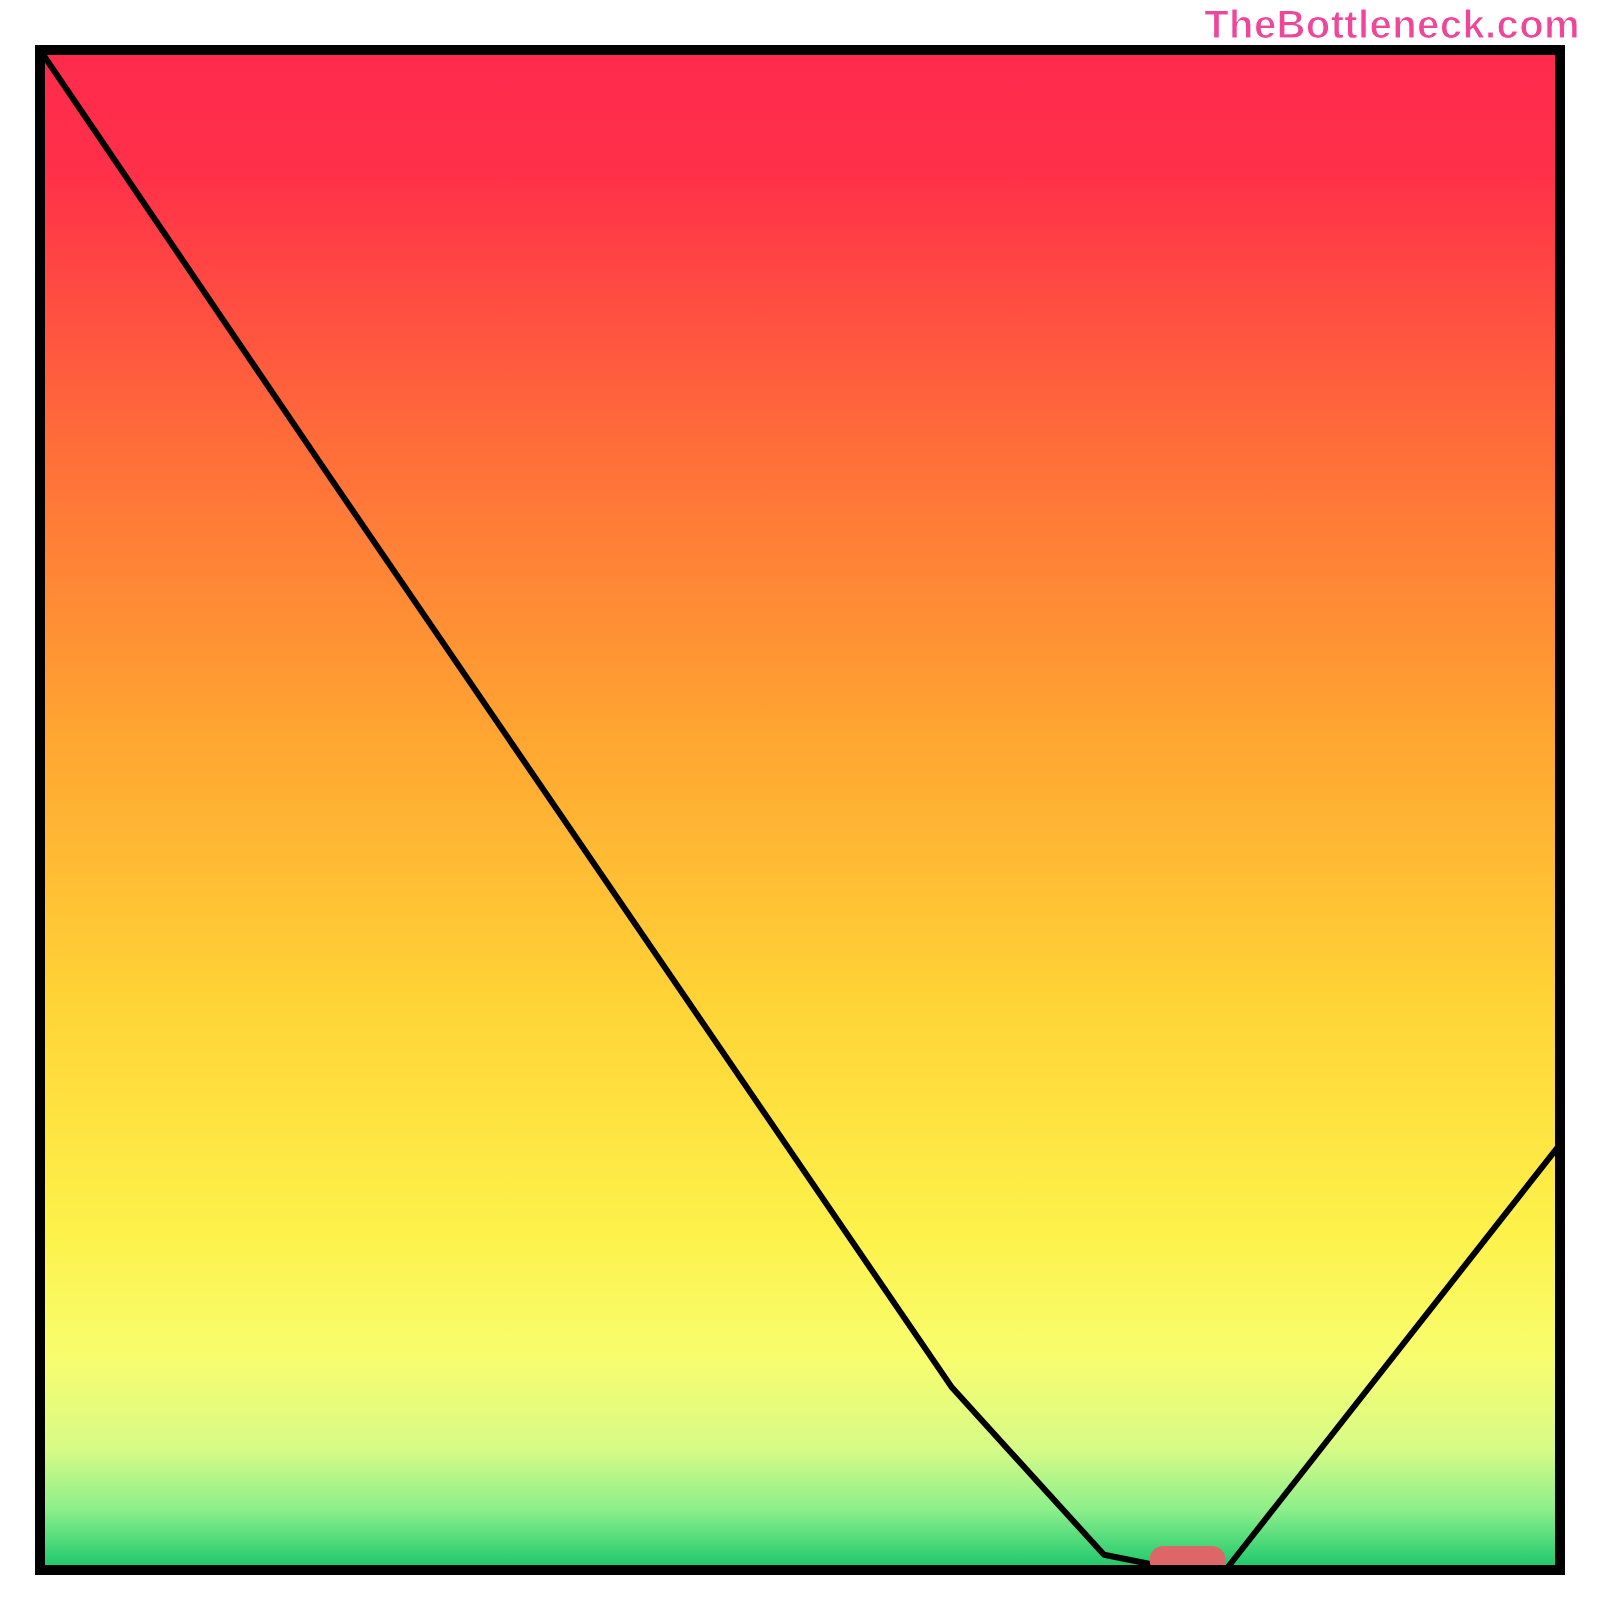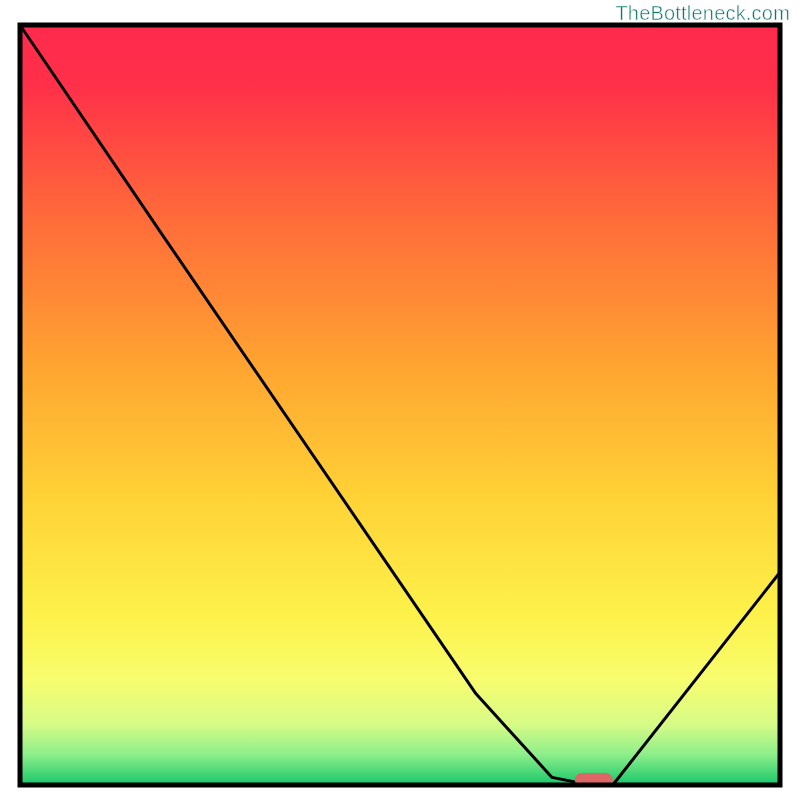--- a/index.html
+++ b/index.html
@@ -14,22 +14,22 @@
     position: relative;
     width: 800px;
     height: 800px;
   }
   .watermark {
     position: absolute;
     top: 2px;
     right: 10px;
     font-family: Arial, Helvetica, sans-serif;
     font-size: 20px;
-    font-weight: normal;
-    color: #0f766e;
+    font-weight: bold;
+    color: #ec4899;
     -webkit-text-stroke: 0.5px #ffffff;
     letter-spacing: 0.2px;
     z-index: 10;
   }
   svg {
     position: absolute;
     top: 0;
     left: 0;
   }
 </style>

